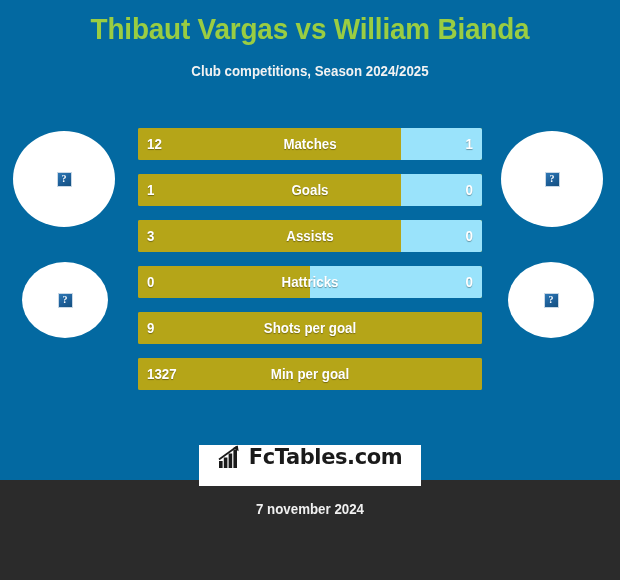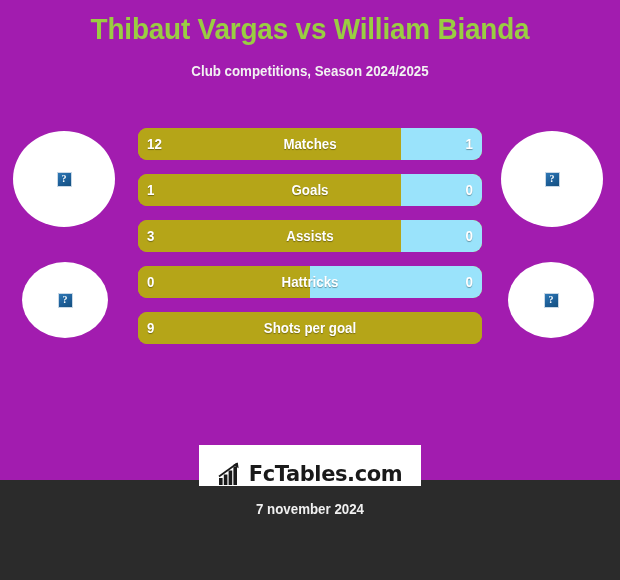--- a/index.html
+++ b/index.html
@@ -9,21 +9,21 @@
     height: 580px;
     background: #2b2b2b;
     font-family: "Liberation Sans", sans-serif;
     overflow: hidden;
   }
 
   #page {
     position: relative;
     width: 620px;
     height: 480px;
-    background: #a21caf;
+    background: #0369a1;
   }
 
   
   .title {
     position: absolute;
     top: 12px;
     left: 0;
     width: 620px;
     text-align: center;
     color: #9acd42;
@@ -81,21 +81,21 @@
     position: absolute;
     left: 138px;
     top: 128px;
     width: 344px;
   }
 
   .bar-row {
     position: relative;
     height: 32px;
     margin-bottom: 14px;
-    border-radius: 9px;
+    border-radius: 2px;
     overflow: hidden;
     background: #b5a518;
   }
 
   .bar-fill-left {
     position: absolute;
     left: 0;
     top: 0;
     height: 100%;
     background: #b5a518;
@@ -160,21 +160,21 @@
 
   
   .logo-box {
     position: absolute;
     left: 199px;
     top: 445px;
     width: 222px;
     height: 41px;
     background: #ffffff;
     display: flex;
-    align-items: flex-end;
+    align-items: flex-start;
     justify-content: center;
     gap: 5px;
   }
 
   .logo-icon { width: 26px; height: 24px; display: block; }
 
   .logo-text {
     color: #1a1a1a;
     font-size: 21px;
     font-weight: bold;
@@ -241,20 +241,25 @@
         <div class="bar-fill-left" style="width: 50%; background: rgb(181, 165, 24);"></div>
         <div class="bar-fill-right" style="width: 50%; background: rgb(154, 227, 251);"></div>
         <div class="bar-value-left">0</div>
         <div class="bar-label">Hattricks</div>
         <div class="bar-value-right">0</div>
       </div>
       <div class="bar-row">
         <div class="bar-fill-left" style="width: 100%; background: rgb(181, 165, 24);"></div>
         <div class="bar-value-left">9</div>
         <div class="bar-label">Shots per goal</div>
+      </div>
+      <div class="bar-row">
+        <div class="bar-fill-left" style="width: 100%; background: rgb(181, 165, 24);"></div>
+        <div class="bar-value-left">1327</div>
+        <div class="bar-label">Min per goal</div>
       </div>
     </div>
 
   <div class="logo-box">
     <svg class="logo-icon" viewBox="0 0 26 24">
       <rect x="1" y="16" width="3.6" height="7" fill="#1a1a1a"></rect>
       <rect x="5.8" y="12.5" width="3.6" height="10.5" fill="#1a1a1a"></rect>
       <rect x="10.6" y="8.5" width="3.6" height="14.5" fill="#1a1a1a"></rect>
       <rect x="15.4" y="4.5" width="3.6" height="18.5" fill="#1a1a1a"></rect>
       <path d="M1 14.5 L19 1.5" stroke="#1a1a1a" stroke-width="1.7" fill="none"></path>

